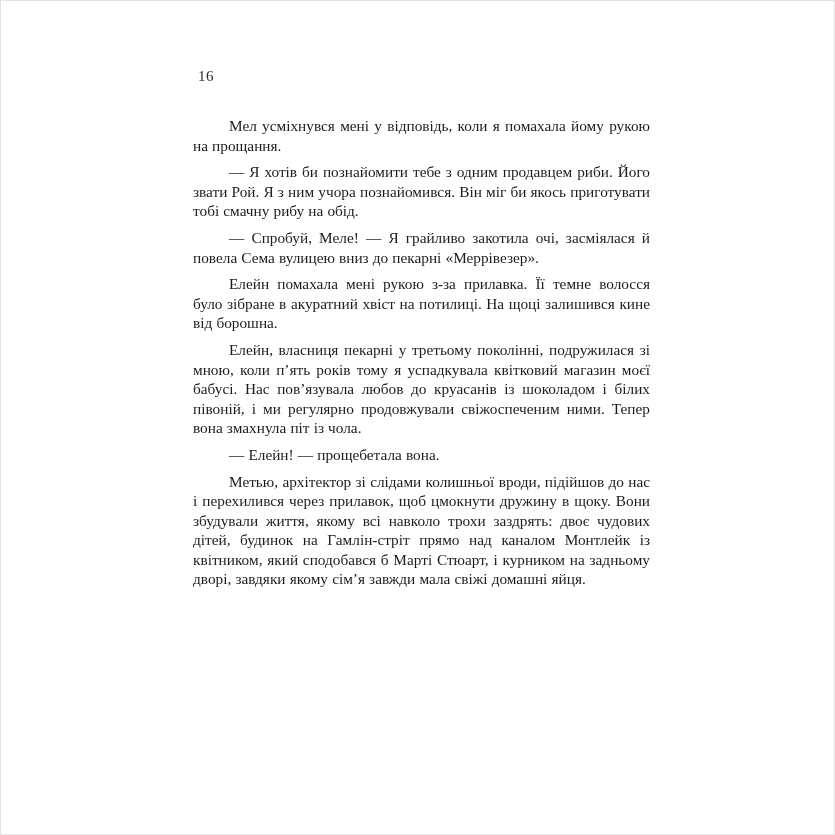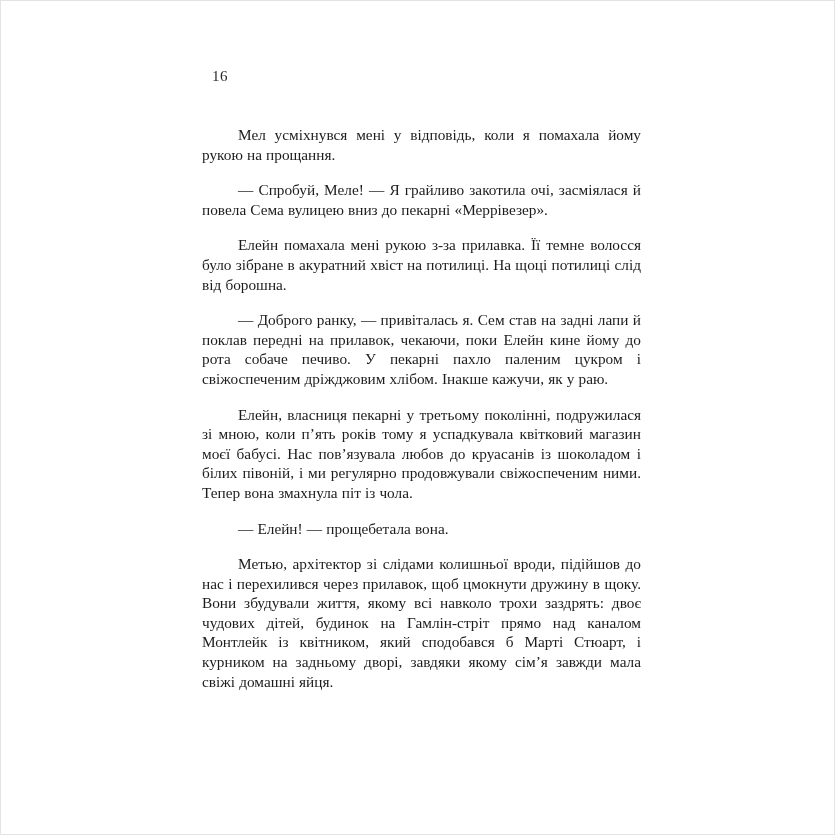--- a/index.html
+++ b/index.html
@@ -13,52 +13,52 @@
     height: 835px;
     box-sizing: border-box;
     background: #ffffff;
     border: 1px solid #e3e3e3;
     font-family: "Liberation Serif", "DejaVu Serif", serif;
     color: #1c1c1c;
     overflow: hidden;
   }
   .page-number {
     position: absolute;
-    left: 211px;
+    left: 197px;
     top: 67px;
     font-size: 15px;
     letter-spacing: 0.5px;
     color: #2a2a2a;
   }
   .text-block {
     position: absolute;
     left: 185px;
     top: 108px;
     width: 471px;
     font-size: 15.3px;
     line-height: 19.6px;
     text-align: justify;
     color: #1c1c1c;
   }
   .text-block p {
-    margin: 16px;
+    margin: 7px;
     padding: 0;
     text-indent: 36px;
     text-align: justify;
     word-spacing: 0.3px;
   }
 </style>
 </head>
 <body>
 
 <div class="scan-page">
   <div class="page-number">16</div>
 
   <div class="text-block">
     <p>Мел усміхнувся мені у відповідь, коли я помахала йому рукою на прощання.</p>
+    <p>— Я хотів би познайомити тебе з одним продавцем риби. Його звати Рой. Я з ним учора познайомився. Він міг би якось приготувати тобі смачну рибу на обід.</p>
     <p>— Спробуй, Меле! — Я грайливо закотила очі, засміялася й повела Сема вулицею вниз до пекарні «Меррівезер».</p>
-    <p>Елейн помахала мені рукою з-за прилавка. Її темне волосся було зібране в акуратний хвіст на потилиці. На щоці потилиці слід від борошна.</p>
-    <p>— Доброго ранку, — привіталась я. Сем став на задні лапи й поклав передні на прилавок, чекаючи, поки Елейн кине йому до рота собаче печиво. У пекарні пахло паленим цукром і свіжоспеченим дріжджовим хлібом. Інакше кажучи, як у раю.</p>
+    <p>Елейн помахала мені рукою з-за прилавка. Її темне волосся було зібране в акуратний хвіст на потилиці. На щоці залишився кине від борошна.</p>
     <p>Елейн, власниця пекарні у третьому поколінні, подружилася зі мною, коли п’ять років тому я успадкувала квітковий магазин моєї бабусі. Нас пов’язувала любов до круасанів із шоколадом і білих півоній, і ми регулярно продовжували свіжоспеченим ними. Тепер вона змахнула піт із чола.</p>
     <p>— Елейн! — прощебетала вона.</p>
     <p>Метью, архітектор зі слідами колишньої вроди, підійшов до нас і перехилився через прилавок, щоб цмокнути дружину в щоку. Вони збудували життя, якому всі навколо трохи заздрять: двоє чудових дітей, будинок на Гамлін-стріт прямо над каналом Монтлейк із квітником, який сподобався б Марті Стюарт, і курником на задньому дворі, завдяки якому сім’я завжди мала свіжі домашні яйця.</p>
   </div>
 </div>
 
 </body></html>

